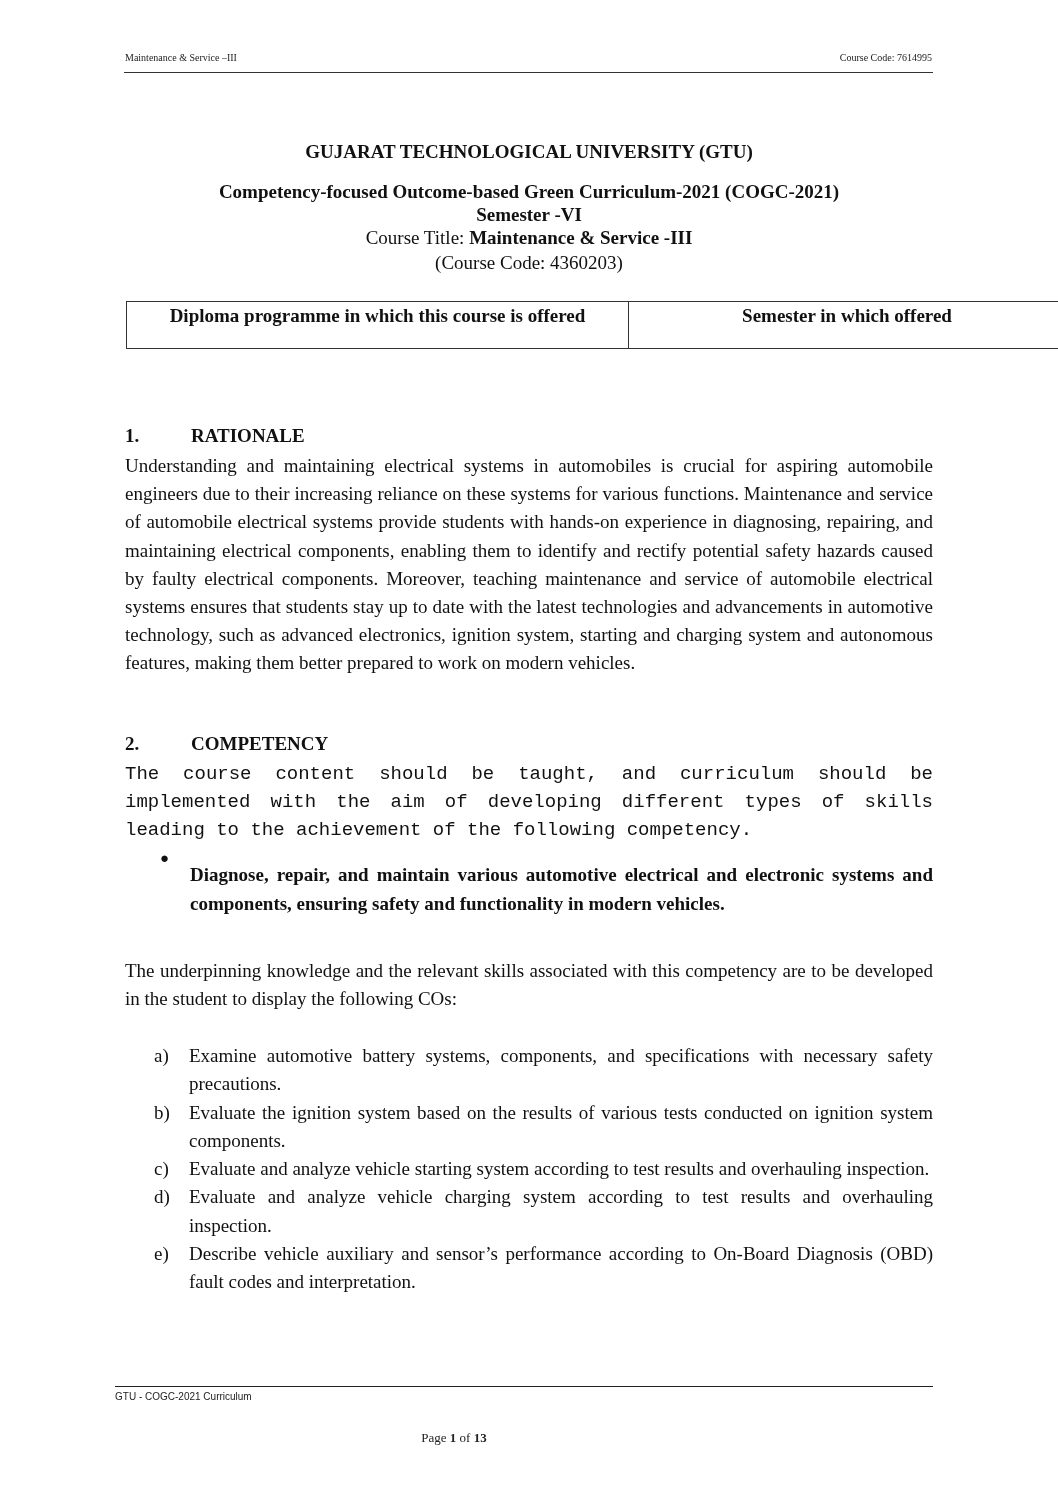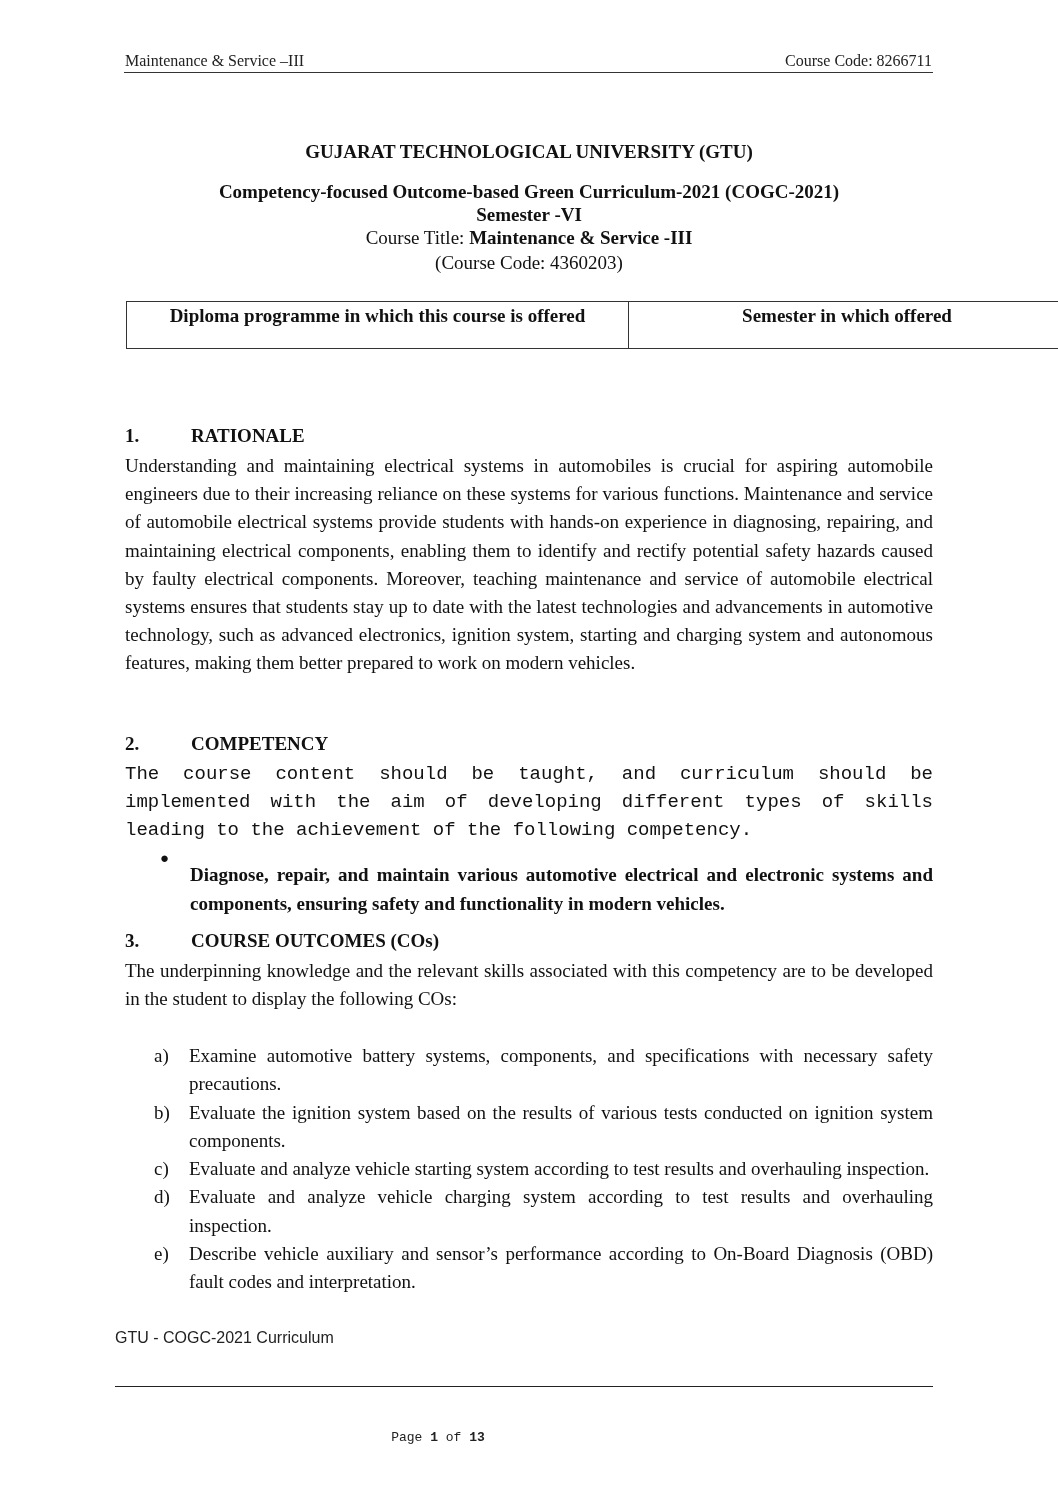--- a/index.html
+++ b/index.html
@@ -1,21 +1,21 @@
 <!DOCTYPE html>
 <html><head>
 <meta charset="utf-8">
 <style>
   html, body { margin:0; padding:0; background:#ffffff; }
   body { width:1058px; height:1497px; position:relative; overflow:hidden;
          font-family:"Liberation Serif", "DejaVu Serif", serif; color:#111; }
   .page { position:absolute; left:0; top:0; width:1058px; height:1497px; background:#fff; }
 
   .hdr { position:absolute; left:124px; right:125px; top:50px; height:22px;
-         font-size:16px; color:#222; border-bottom:1.5px solid #333; }
+         font-size:10px; color:#222; border-bottom:1.5px solid #333; }
   .hdr .l { position:absolute; left:1px; top:2px; }
   .hdr .r { position:absolute; right:1px; top:2px; }
 
   .center { position:absolute; left:124px; width:810px; text-align:center; }
   .uni { top:141px; font-size:19px; font-weight:bold; }
   .cogc { top:181px; font-size:19px; font-weight:bold; }
   .sem { top:204px; font-size:19px; font-weight:bold; }
   .ctitle { top:227px; font-size:19px; }
   .ctitle b { font-weight:bold; }
   .ccode { top:252px; font-size:19px; }
@@ -32,33 +32,33 @@
 
   .bullet { position:absolute; left:160px; width:773px; font-size:19px; font-weight:bold; line-height:29px; }
   .bullet .dot { position:absolute; left:0; top:0; font-size:15px; }
   .bullet .txt { margin-left:30px; text-align:justify; display:block;margin-top:16px; }
 
   .co-list { position:absolute; left:154px; top:1042px; width:779px; font-size:19px; line-height:28.3px; }
   .co-item { position:relative; padding-left:35px; text-align:justify; }
   .co-item .lbl { position:absolute; left:0; top:0; }
 
   .ftr-line { position:absolute; left:115px; right:125px; top:1386px; border-top:1.5px solid #222; }
-  .ftr-l { position:absolute; left:115px; top:1329px; font-family:"Liberation Sans", "DejaVu Sans", sans-serif; font-size:16px; color:#222; }
+  .ftr-l { position:absolute; left:115px; top:1391px; font-family:"Liberation Sans", "DejaVu Sans", sans-serif; font-size:10px; color:#222; }
   .ftr-page { position:absolute; left:0; width:876px; text-align:center; top:1430px;
-              font-family:Liberation Mono, monospace; font-size:13px; color:#222; }
+              font-family:Liberation Serif, serif; font-size:13px; color:#222;padding-left:16px; }
   .ftr-page b { font-weight:bold; }
 </style>
 </head>
 <body>
 
 <div class="page">
 
   <div class="hdr">
     <span class="l">Maintenance &amp; Service –III</span>
-    <span class="r">Course Code: 8266711</span>
+    <span class="r">Course Code: 7614995</span>
   </div>
 
   <div class="center uni">GUJARAT TECHNOLOGICAL UNIVERSITY (GTU)</div>
   <div class="center cogc">Competency-focused Outcome-based Green Curriculum-2021 (COGC-2021)</div>
   <div class="center ctitle"><span>Course Title: </span><b>Maintenance &amp; Service -III</b></div>
   <div class="center sem">Semester -VI</div>
   <div class="center ccode">(Course Code: 4360203)</div>
 
   <table class="prog">
     <tbody>
@@ -76,23 +76,20 @@
 
   <div class="sec-h" style="top:733px;">
     <span class="num">2.</span><span>COMPETENCY</span>
   </div>
   <div class="para" style="top:760px;font-family:Liberation Mono, monospace;">The course content should be taught, and curriculum should be implemented with the aim of developing different types of skills leading to the achievement of the following competency.</div>
   <div class="bullet" style="top:844px;">
     <span class="dot">●</span>
     <span class="txt">Diagnose, repair, and maintain various automotive electrical and electronic systems and components, ensuring safety and functionality in modern vehicles.</span>
   </div>
 
-  <div class="sec-h" style="top:930px;">
-    <span class="num">3.</span><span>COURSE OUTCOMES (COs)</span>
-  </div>
   <div class="para" style="top:957px;">The underpinning knowledge and the relevant skills associated with this competency are to be developed in the student to display the following COs:</div>
 
   <div class="co-list">
     <div class="co-item"><span class="lbl">a)</span><span>Examine automotive battery systems, components, and specifications with necessary safety precautions.</span></div>
     <div class="co-item"><span class="lbl">b)</span><span>Evaluate the ignition system based on the results of various tests conducted on ignition system components.</span></div>
     <div class="co-item"><span class="lbl">c)</span><span>Evaluate and analyze vehicle starting system according to test results and overhauling inspection.</span></div>
     <div class="co-item"><span class="lbl">d)</span><span>Evaluate and analyze vehicle charging system according to test results and overhauling inspection.</span></div>
     <div class="co-item"><span class="lbl">e)</span><span>Describe vehicle auxiliary and sensor’s performance according to On-Board Diagnosis (OBD) fault codes and interpretation.</span></div>
   </div>
 

